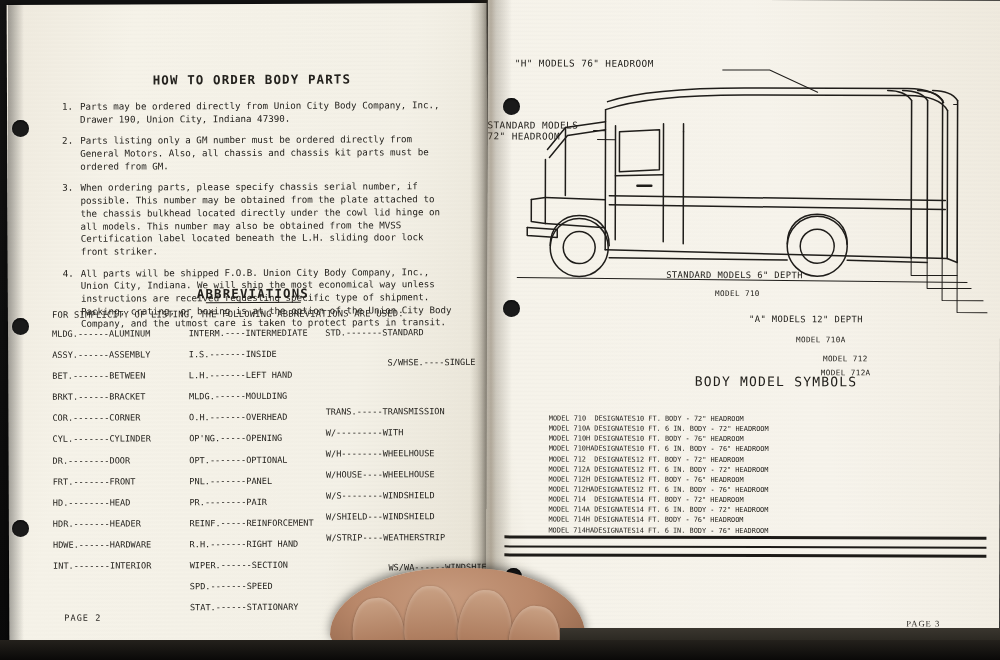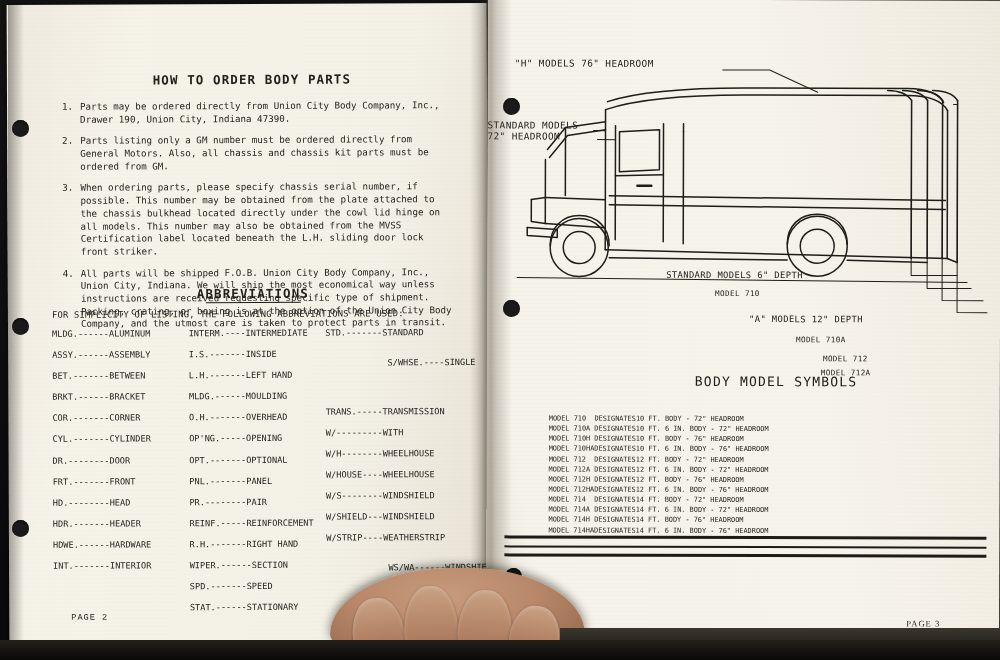--- a/index.html
+++ b/index.html
@@ -205,21 +205,21 @@
             <span class="cont">WASHER</span>
           </div>
           <div class="abbr-row">
             <span>WSW/WA-----WINDSHIELD</span>
             <span class="cont">WASHER/WIPER</span>
           </div>
         </div>
       </div>
     </div>
 
-    <div class="pagenum" style="left:62px;top:608px;font-family:Liberation Mono, monospace;">PAGE 2</div>
+    <div class="pagenum" style="left:55px;top:608px;">PAGE 2</div>
   </div>
 
   <div class="page page-right">
     <div class="paper-tex"></div>
 
     <svg class="truck" width="513" height="420" viewBox="0 0 513 420">
       <g fill="none" stroke="#1f1d1a" stroke-width="1.5" stroke-linejoin="round" stroke-linecap="round">
 
         <path d="M120 102 C150 92 200 88 260 88 L420 88 C440 88 452 94 456 102"></path>
         <path d="M118 110 C150 99 200 95 260 95 L420 95 C442 95 455 101 460 110"></path>

